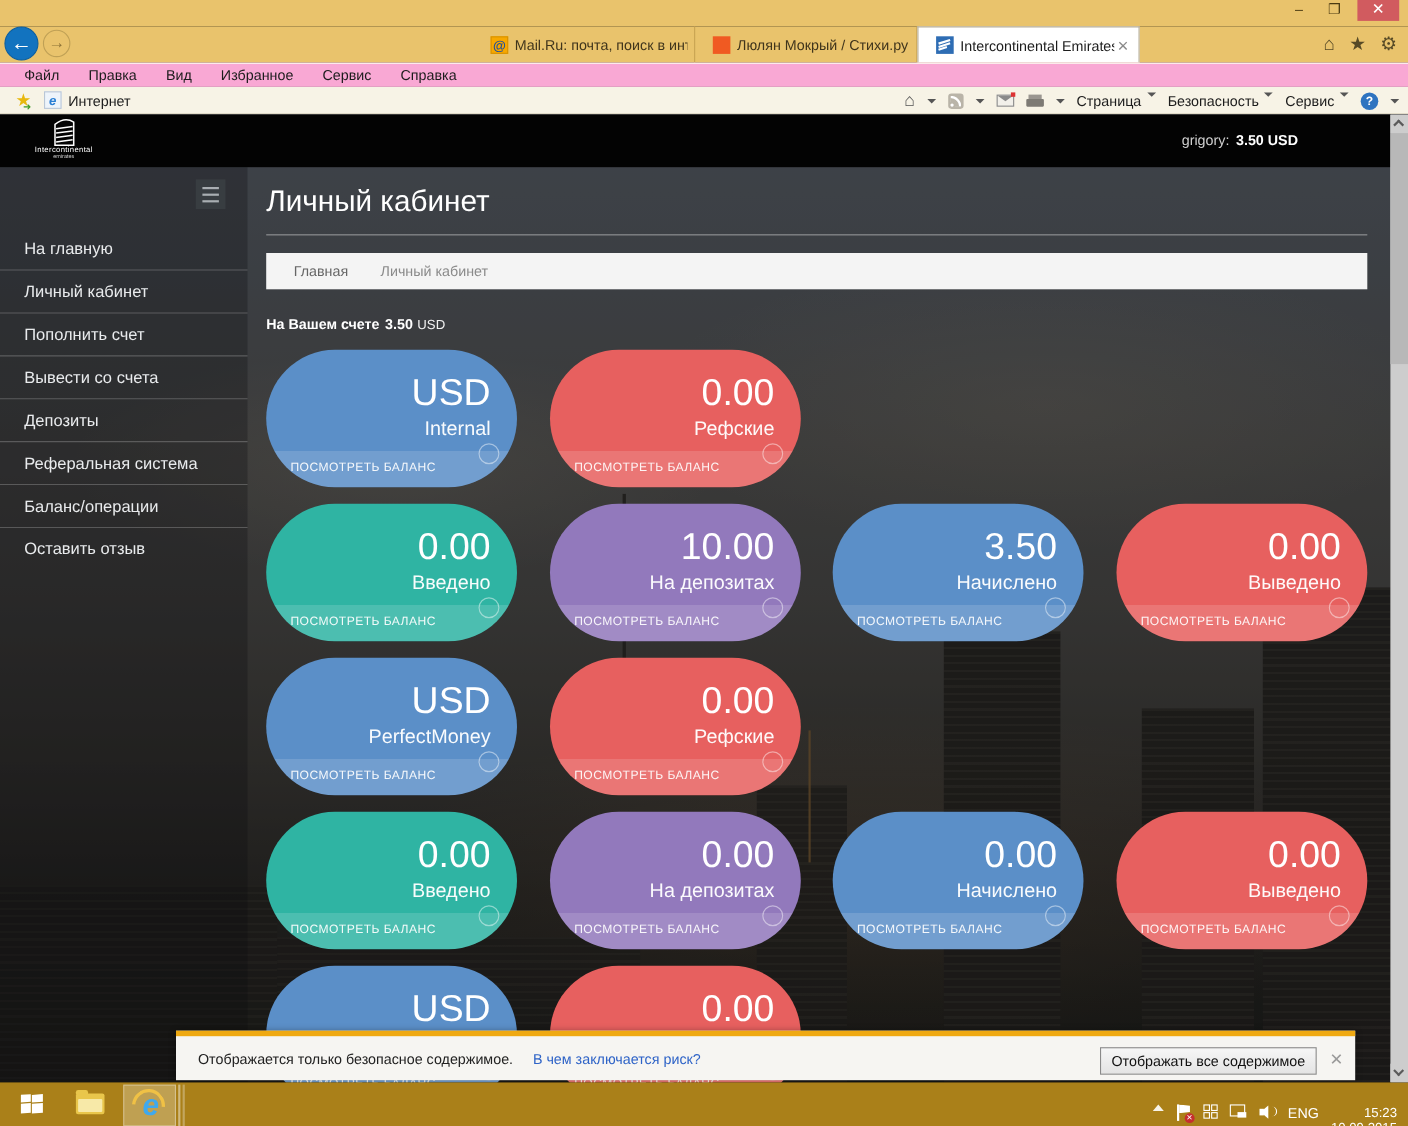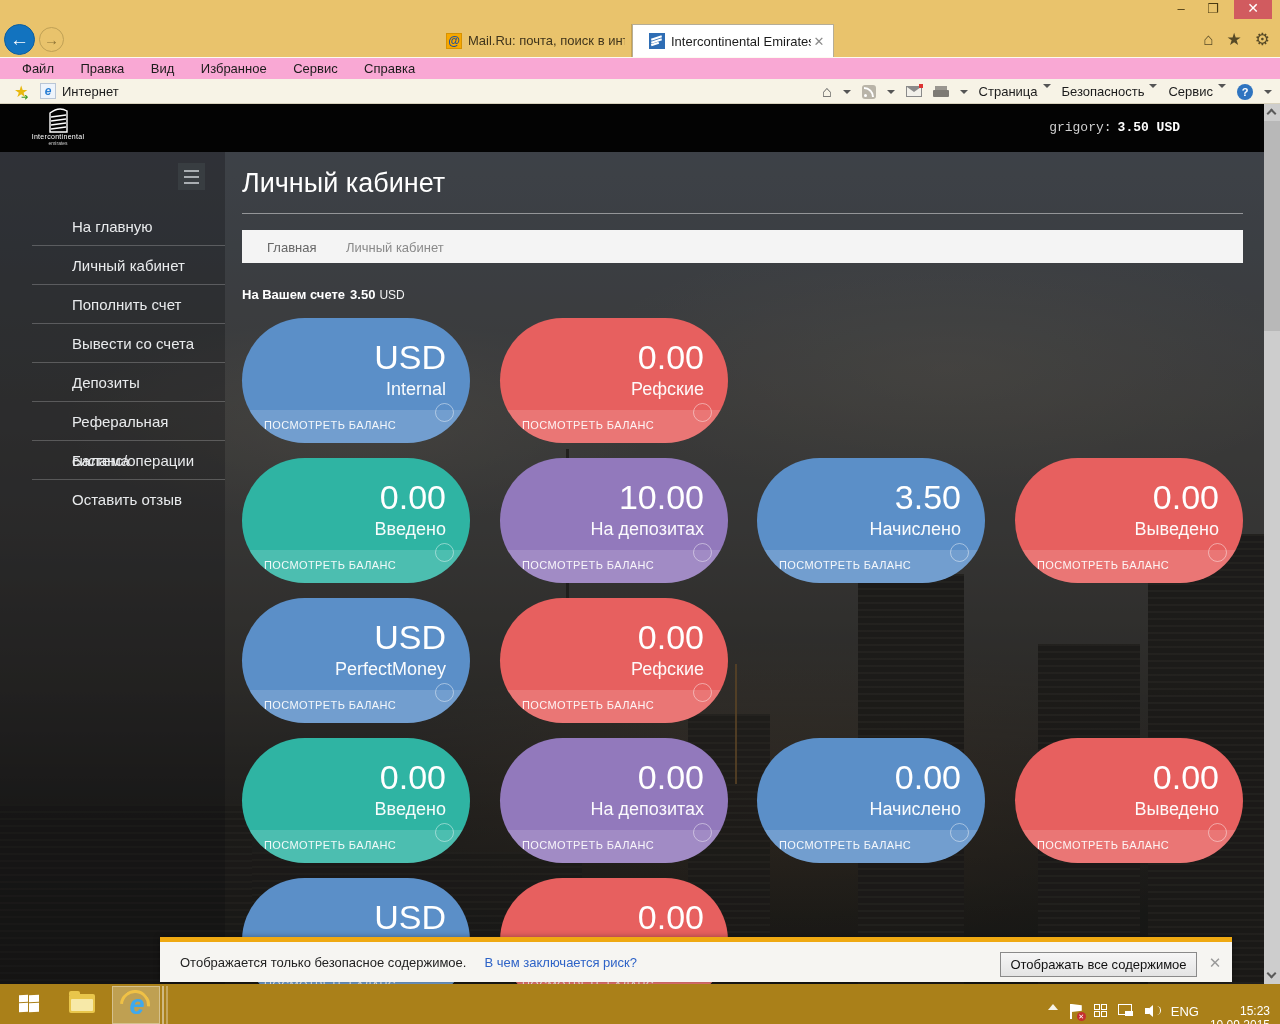--- a/index.html
+++ b/index.html
@@ -93,30 +93,30 @@
   .crane { position:absolute; left:735px; top:560px; width:2px; height:120px; background:#7d5520; opacity:.8; }
   .shade { position:absolute; left:0; top:48px; width:1280px; height:832px; background:rgba(38,42,48,.38); }
   .side-shade { position:absolute; left:0; top:48px; width:225px; height:832px; background:rgba(10,12,14,.28); }
 
   
   .site-header { position:absolute; left:0; top:0; width:1280px; height:48px; background:#030303; }
   .logo { position:absolute; left:28px; top:3px; width:60px; text-align:center; color:#fff; }
   .logo svg { display:block; margin:0 auto; }
   .logo-l1 { font-size:7px; letter-spacing:.3px; line-height:7px; }
   .logo-l2 { font-size:5px; color:#cfcfcf; line-height:6px; }
-  .userbox { position:absolute; right:100px; top:0; height:52px; line-height:48px; font-size:13px; color:#cfcfcf;font-family:Liberation Mono, monospace; }
+  .userbox { position:absolute; right:100px; top:0; height:52px; line-height:48px; font-size:13px; color:#cfcfcf; }
   .userbox b { color:#fff; margin-left:6px; }
 
   
   .hamburger { position:absolute; left:178px; top:59px; width:27px; height:27px; background:#383d41; }
   .hamburger i { display:block; width:15px; height:2px; background:#a9aeb2; margin:4px auto 0; }
   .hamburger i:first-child { margin-top:7px; }
   .side-menu { position:absolute; left:0; top:103px; width:225px; list-style:none; }
-  .side-menu li { height:39px; line-height:39px; padding-left:40px; font-size:15px; color:#e9ebed;
-    border-bottom:1px solid rgba(255,255,255,.22);margin-left:32px; }
+  .side-menu li { height:39px; line-height:39px; padding-left:22px; font-size:15px; color:#e9ebed;
+    border-bottom:1px solid rgba(255,255,255,.22); }
   .side-menu li:last-child { border-bottom:none; }
 
   
   .page-title { position:absolute; left:242px; top:64px; font-size:27px; font-weight:400; color:#fff; }
   .title-rule { position:absolute; left:242px; top:109px; width:1001px; height:1px; background:rgba(255,255,255,.45); }
   .breadcrumb { position:absolute; left:242px; top:126px; width:1001px; height:33px; background:#f4f4f4; line-height:33px; }
   .breadcrumb span { font-size:13px; margin-left:25px; }
   .bc-home { color:#666; }
   .bc-cur { color:#8a8a8a; }
   .balance-line { position:absolute; left:242px; top:183px; font-size:13px; color:#fff; }
@@ -202,20 +202,24 @@
   <div class="navrow">
     <div class="navbtn-back">←</div>
     <div class="navbtn-fwd">→</div>
 
 
     <div class="tabs">
       <div class="tab">
         <div class="favicon16 fav-mailru">@</div>
         <div class="t-title">Mail.Ru: почта, поиск в интер...</div>
       </div>
+      <div class="tab">
+        <div class="favicon16 fav-stihi"></div>
+        <div class="t-title">Люлян Мокрый / Стихи.ру</div>
+      </div>
       <div class="tab active">
         <div class="favicon16 fav-site">
             <i></i>
             <i></i>
             <i></i>
           </div>
         <div class="t-title">Intercontinental Emirates</div>
         <div class="tab-close">✕</div>
       </div>
     </div>

